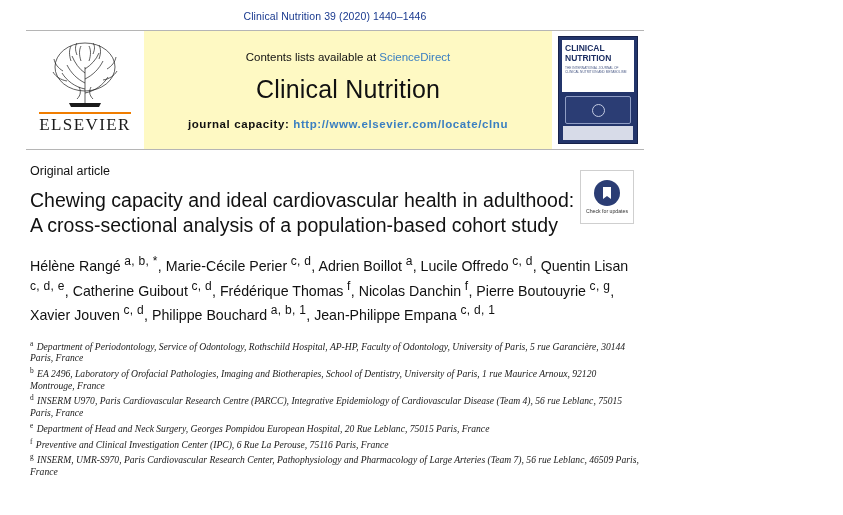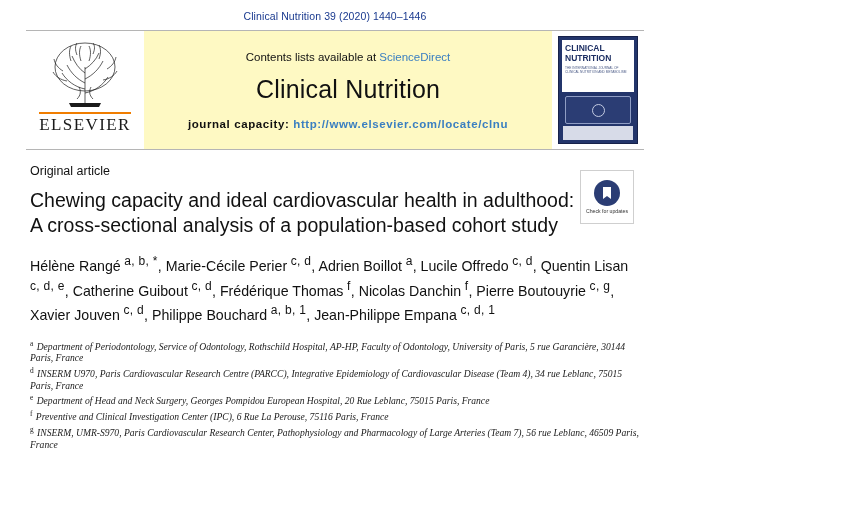--- a/index.html
+++ b/index.html
@@ -340,20 +340,21 @@
       <span>Chewing capacity and ideal cardiovascular health in adulthood:</span><br>
       <span>A cross-sectional analysis of a population-based cohort study</span>
     </div>
 
     <div class="authors" id="author-list"><span>Hélène Rangé</span><sup> a, b, *</sup>, <span>Marie-Cécile Perier</span><sup> c, d</sup>, <span>Adrien Boillot</span><sup> a</sup>, <span>Lucile Offredo</span><sup> c, d</sup>, <span>Quentin Lisan</span><sup> c, d, e</sup>, <span>Catherine Guibout</span><sup> c, d</sup>, <span>Frédérique Thomas</span><sup> f</sup>, <span>Nicolas Danchin</span><sup> f</sup>, <span>Pierre Boutouyrie</span><sup> c, g</sup>, <span>Xavier Jouven</span><sup> c, d</sup>, <span>Philippe Bouchard</span><sup> a, b, 1</sup>, <span>Jean-Philippe Empana</span><sup> c, d, 1</sup></div>
 
   </div>
 
   <div class="affiliations" id="affiliation-list">
       <div class="aff"><sup>a</sup><span> Department of Periodontology, Service of Odontology, Rothschild Hospital, AP-HP, Faculty of Odontology, University of Paris, 5 rue Garancière, 30144 Paris, France</span></div>
-      <div class="aff"><sup>d</sup><span> INSERM U970, Paris Cardiovascular Research Centre (PARCC), Integrative Epidemiology of Cardiovascular Disease (Team 4), 34 rue Leblanc, 75015 Paris, France</span></div>
+      <div class="aff"><sup>b</sup><span> EA 2496, Laboratory of Orofacial Pathologies, Imaging and Biotherapies, School of Dentistry, University of Paris, 1 rue Maurice Arnoux, 92120 Montrouge, France</span></div>
+      <div class="aff"><sup>d</sup><span> INSERM U970, Paris Cardiovascular Research Centre (PARCC), Integrative Epidemiology of Cardiovascular Disease (Team 4), 56 rue Leblanc, 75015 Paris, France</span></div>
       <div class="aff"><sup>e</sup><span> Department of Head and Neck Surgery, Georges Pompidou European Hospital, 20 Rue Leblanc, 75015 Paris, France</span></div>
       <div class="aff"><sup>f</sup><span> Preventive and Clinical Investigation Center (IPC), 6 Rue La Perouse, 75116 Paris, France</span></div>
       <div class="aff"><sup>g</sup><span> INSERM, UMR-S970, Paris Cardiovascular Research Center, Pathophysiology and Pharmacology of Large Arteries (Team 7), 56 rue Leblanc, 46509 Paris, France</span></div>
     </div>
 
   <div class="bottom-rule"></div>
 </div>
 
 </body></html>

